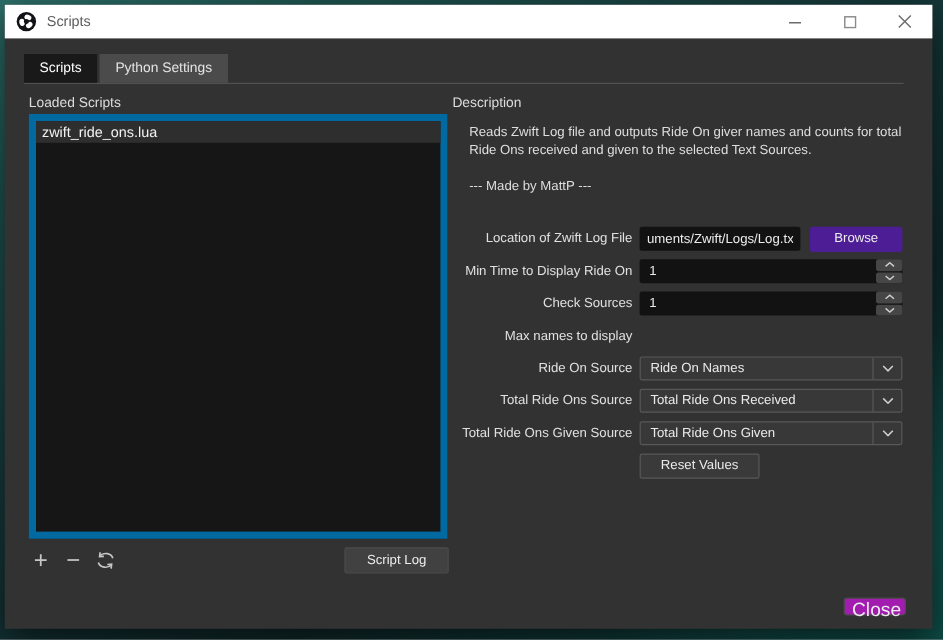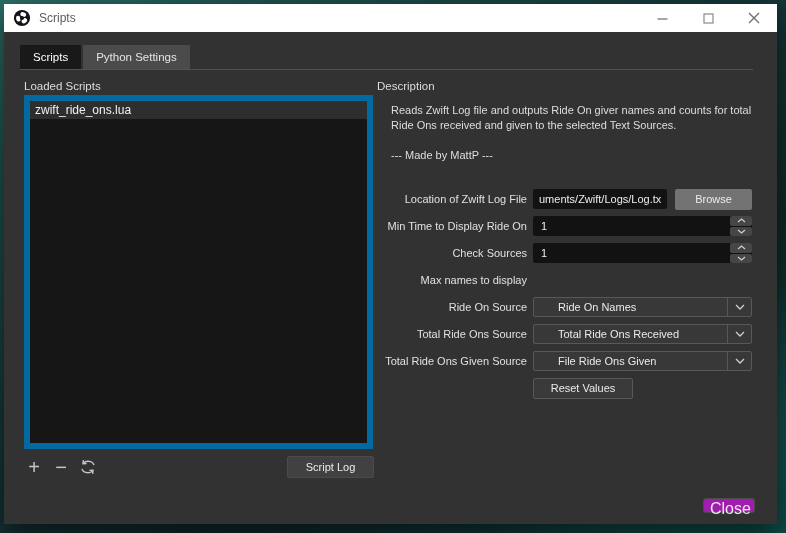--- a/index.html
+++ b/index.html
@@ -41,26 +41,26 @@
   .frow{display:flex;align-items:center;height:20px;}
   .flabel{width:150px;text-align:right;font-size:11px;color:#e0e0e0;white-space:nowrap;flex:none;}
   .fctrl{margin-left:6px;width:219px;height:20px;position:relative;display:flex;align-items:center;box-sizing:border-box;}
   .textfield,.spinfield{
     background:#121212;border:none;border-radius:2px;color:#ececec;
     font-size:11px;font-family:"Liberation Sans",sans-serif;height:20px;box-sizing:border-box;outline:none;
   }
   .textfield{width:134px;padding:0 6px;}
   .spinfield{width:219px;padding:0 21px 0 8px;}
   .browse{
-    margin-left:8px;width:77px;height:21px;background:#737373;border:none;border-radius:2px;
+    margin-left:8px;width:77px;height:21px;background:#4c1d95;border:none;border-radius:2px;
     color:#ececec;font-size:11px;font-family:"Liberation Sans",sans-serif;
   }
   .spinbtns{position:absolute;right:0;top:0;bottom:0;width:22px;display:flex;flex-direction:column;gap:1px;}
   .spinbtn{flex:1;background:#464646;border-radius:2px;display:flex;align-items:center;justify-content:center;border:none;padding:0;}
-  .selectbox{width:219px;height:20px;background:#383838;border:1px solid #585858;border-radius:2px;display:flex;align-items:center;box-sizing:border-box;padding-left:16px;}
+  .selectbox{width:219px;height:20px;background:#383838;border:1px solid #585858;border-radius:2px;display:flex;align-items:center;box-sizing:border-box;}
   .selecttext{padding-left:8px;flex:1;font-size:11px;color:#eaeaea;white-space:nowrap;}
   .selectarrow{width:23px;align-self:stretch;border-left:1px solid #585858;display:flex;align-items:center;justify-content:center;}
   .resetbtn{
     width:100px;height:21px;background:#3a3a3a;border:1px solid #585858;border-radius:2px;
     color:#eaeaea;font-size:11px;font-family:"Liberation Sans",sans-serif;
   }
   
   .tools{position:absolute;left:18px;top:451px;display:flex;gap:3px;}
   .toolbtn{width:24px;height:24px;display:flex;align-items:center;justify-content:center;color:#c6c6c6;font-size:20px;background:none;border:none;padding:0;}
   .scriptlog{
@@ -220,21 +220,21 @@
               </svg>
             </span>
         </div>
       </div>
     </div>
 
     <div class="frow">
       <div class="flabel">Total Ride Ons Given Source</div>
       <div class="fctrl">
         <div class="selectbox">
-          <span class="selecttext">File Ride Ons Given</span>
+          <span class="selecttext">Total Ride Ons Given</span>
           <span class="selectarrow">
               <svg width="10" height="6">
                 <polyline points="1,1 5,5 9,1" fill="none" stroke="#cfcfcf" stroke-width="1.3"></polyline>
               </svg>
             </span>
         </div>
       </div>
     </div>
 
     <div class="frow">

